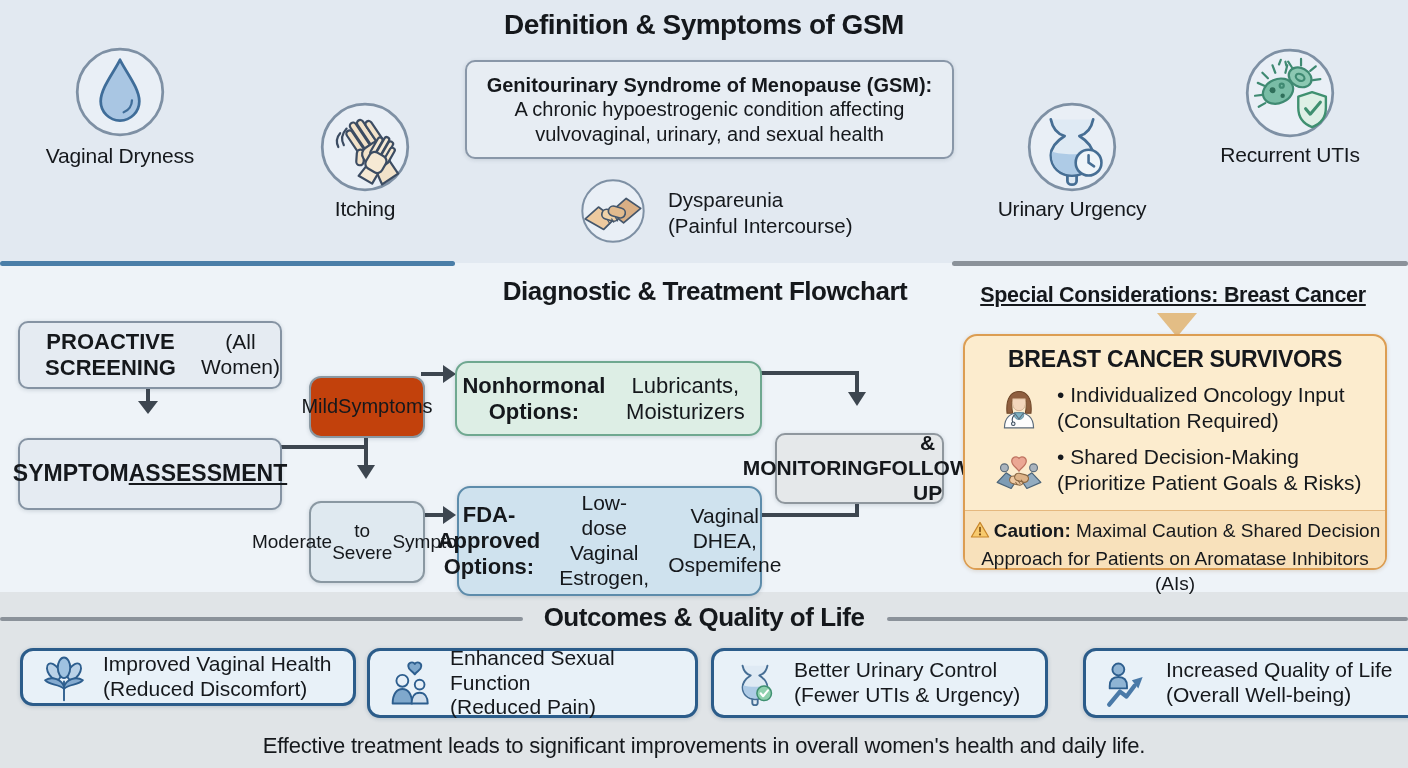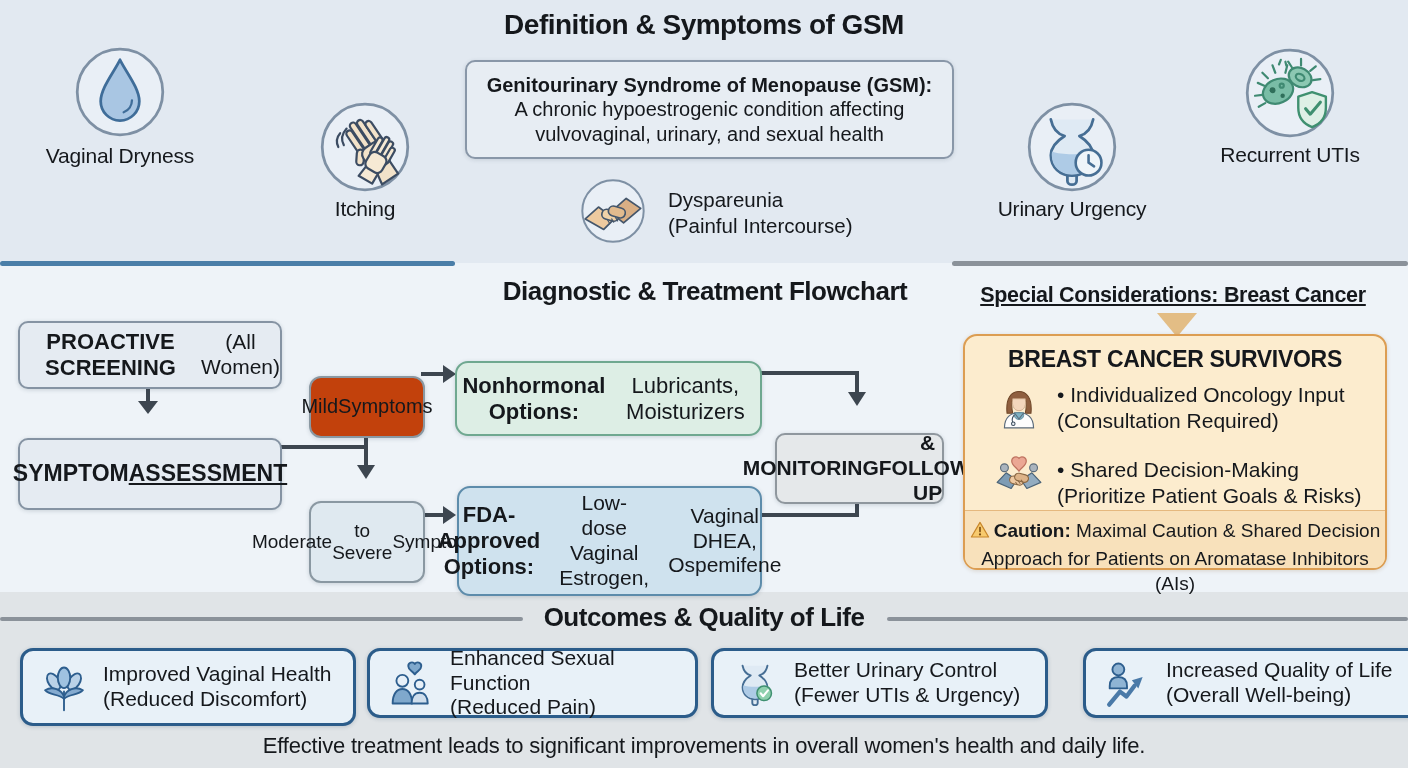--- a/index.html
+++ b/index.html
@@ -249,21 +249,21 @@
         <path d="M50 52 C44 44 37 42 37 34 a7.5 7.5 0 0 1 13 -5 a7.5 7.5 0 0 1 13 5 C63 42 56 44 50 52 Z" fill="#eba794" stroke="#bf7361" stroke-width="2.2"></path>
         <circle cx="24" cy="46" r="7" fill="#aab4be" stroke="#5c6c7a" stroke-width="2"></circle>
         <circle cx="76" cy="46" r="7" fill="#aab4be" stroke="#5c6c7a" stroke-width="2"></circle>
         <path d="M11 72 L27 55 L46 68 L36 83 Z" fill="#7e9cb4" stroke="#4c6478" stroke-width="2.2" stroke-linejoin="round"></path>
         <path d="M89 72 L73 55 L54 68 L64 83 Z" fill="#93acc0" stroke="#4c6478" stroke-width="2.2" stroke-linejoin="round"></path>
         <rect x="33" y="62" width="25" height="13.5" rx="6.7" fill="#eec9a2" stroke="#8a6844" stroke-width="2" transform="rotate(14 45 69)"></rect>
         <rect x="42" y="57" width="25" height="13.5" rx="6.7" fill="#ddb388" stroke="#8a6844" stroke-width="2" transform="rotate(14 54 64)"></rect>
         <path d="M44 72 l3 4 M49 70 l3 4 M54 68 l3 4" stroke="#8a6844" stroke-width="1.8" fill="none" stroke-linecap="round"></path>
       </svg>
     </div>
-    <div class="abs" style="left:92px;top:108px;width:320px;font-size:21px;line-height:1.24;margin-top:13px;">
+    <div class="abs" style="left:92px;top:108px;width:320px;font-size:21px;line-height:1.24;">
       <div>• Shared Decision-Making</div>
       <div>(Prioritize Patient Goals &amp; Risks)</div>
     </div>
 
     <div class="caution">
       <div>
         <span style="display:inline-block;vertical-align:-3px;margin-right:4px;">
           <svg width="20" height="20" viewBox="0 0 100 100" style="display:inline;">
             <polygon points="50,12 93,85 7,85" fill="#f7ca6e" stroke="#c8862a" stroke-width="6" stroke-linejoin="round"></polygon>
             <rect x="46" y="34" width="8" height="28" rx="4" fill="#7a4a10"></rect>
@@ -272,21 +272,21 @@
         </span><b>Caution:</b> <span>Maximal Caution &amp; Shared Decision</span>
       </div>
       <div>Approach for Patients on Aromatase Inhibitors (AIs)</div>
     </div>
   </div>
 
   <div class="abs h-main" style="left:0;top:602px;width:1408px;font-size:26px;">Outcomes &amp; Quality of Life</div>
   <div class="abs" style="left:0;top:617px;width:523px;height:4px;background:#8b929a;border-radius:2px;"></div>
   <div class="abs" style="left:887px;top:617px;width:521px;height:4px;background:#8b929a;border-radius:2px;"></div>
 
-  <div class="abs obox" style="left:20px;top:648px;width:336px;height:78px;">
+  <div class="abs obox" style="left:20px;top:648px;width:336px;height:58px;">
     <span>
       <svg width="54" height="54" viewBox="0 0 100 100">
         <g stroke="#2d5e8e" stroke-width="3.5" stroke-linejoin="round">
           <ellipse cx="31" cy="40" rx="10" ry="17" transform="rotate(-34 31 40)" fill="#bad2e8"></ellipse>
           <ellipse cx="69" cy="40" rx="10" ry="17" transform="rotate(34 69 40)" fill="#bad2e8"></ellipse>
           <ellipse cx="50" cy="33" rx="11.5" ry="19" fill="#9fc2e0"></ellipse>
           <path d="M50 72 C40 62 24 66 15 56 C28 48 46 54 50 68 Z" fill="#85abd0"></path>
           <path d="M50 72 C60 62 76 66 85 56 C72 48 54 54 50 68 Z" fill="#85abd0"></path>
           <path d="M50 58 V93" fill="none" stroke-linecap="round"></path>
         </g>

